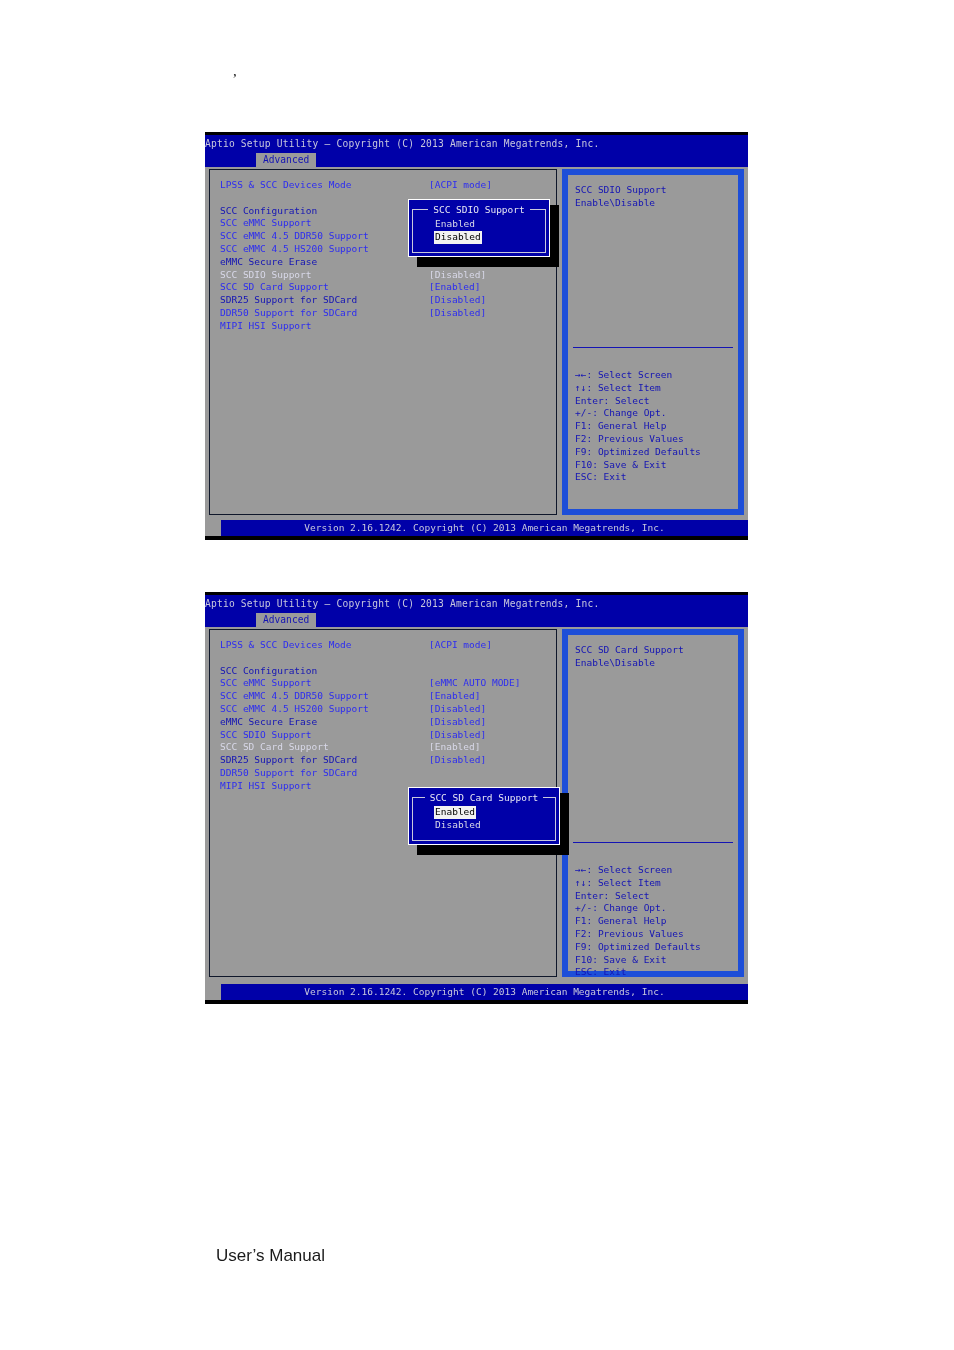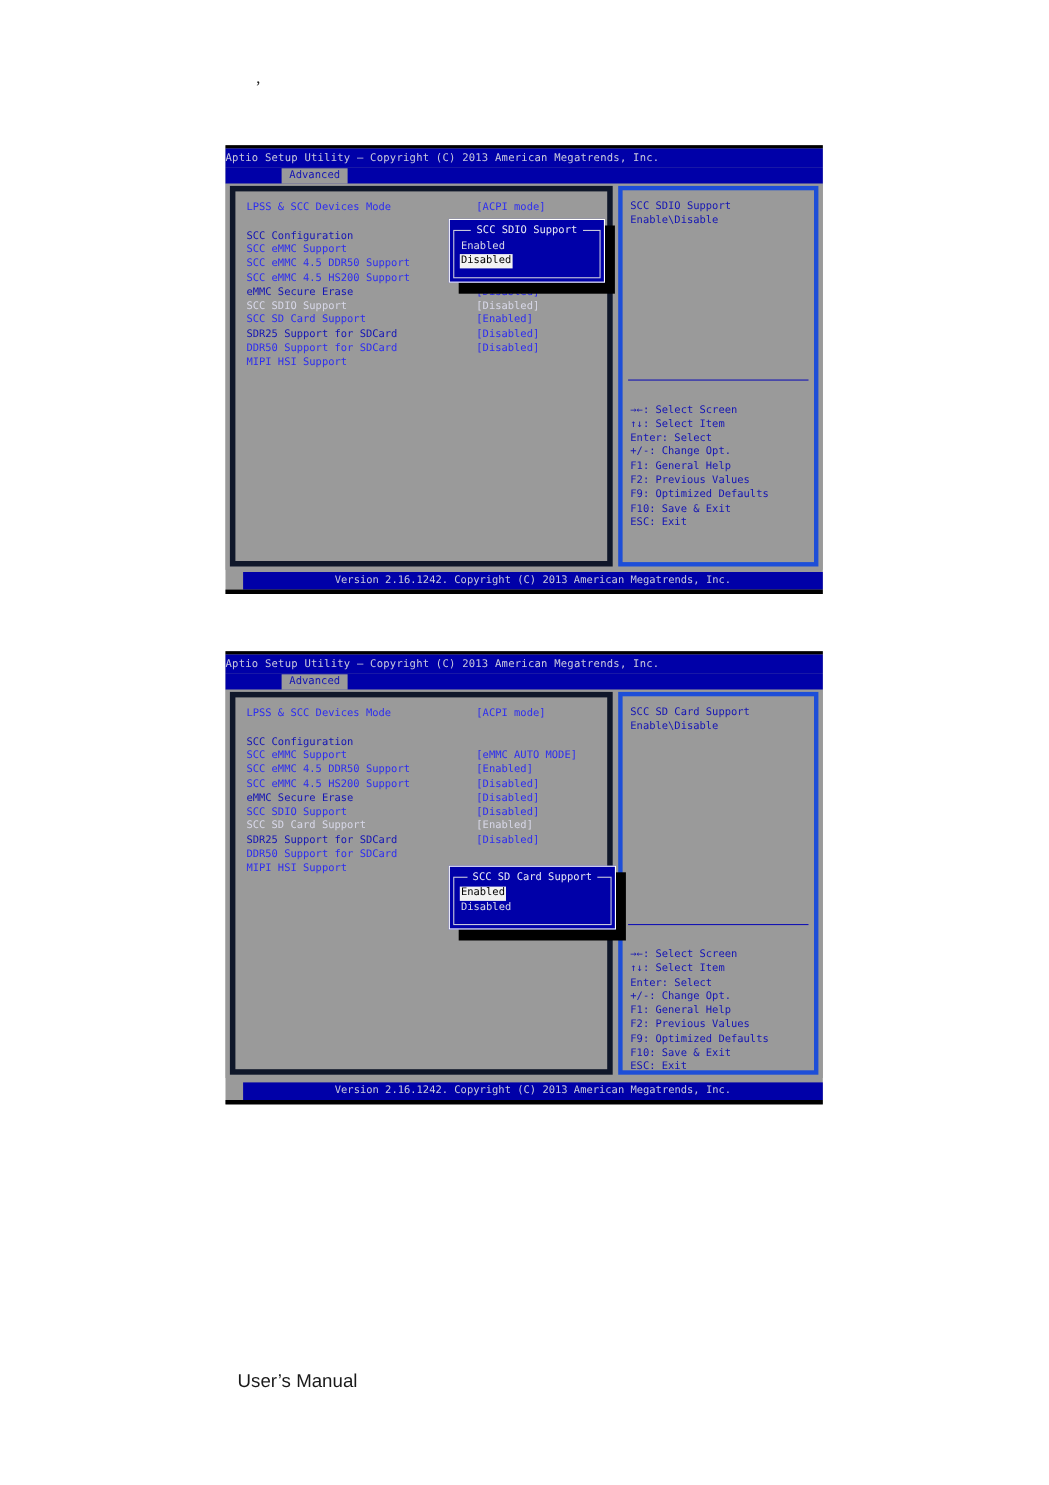--- a/index.html
+++ b/index.html
@@ -95,30 +95,30 @@
   }
   .bios-1 .body-area { top: 35px; bottom: 22px; }
   .bios-2 .body-area { top: 35px; bottom: 24px; }
 
   .panel-left {
     position: absolute;
     left: 4px;
     top: 2px;
     width: 348px;
     bottom: 3px;
-    border: 5px solid #0f172a;
+    border: 1px solid #0f172a;
     box-sizing: border-box;
   }
   .panel-right {
     position: absolute;
     left: 357px;
     top: 2px;
     right: 4px;
     bottom: 3px;
-    border: 4px solid #1d4ed8;
+    border: 6px solid #1d4ed8;
     box-sizing: border-box;
     text-decoration: underline;
   }
 
   
   .opt-list {
     position: absolute;
     left: 10px;
     top: 9px;
     right: 2px;
@@ -217,21 +217,21 @@
     right: 4px;
   }
   .popup-item {
     height: 12.8px;
     line-height: 12.8px;
     color: #d8d8e8;
     white-space: nowrap;
     display: inline-block;
     padding: 0 1px;
   }
-  .popup-row { height: 12.8px; }
+  .popup-row { height: 12.8px; margin-left: 16px; }
   .popup-item.selected {
     background: #f2f2f2;
     color: #000000;
   }
 
   
   .versionbar {
     position: absolute;
     left: 16px; right: 0;
     height: 16px;

